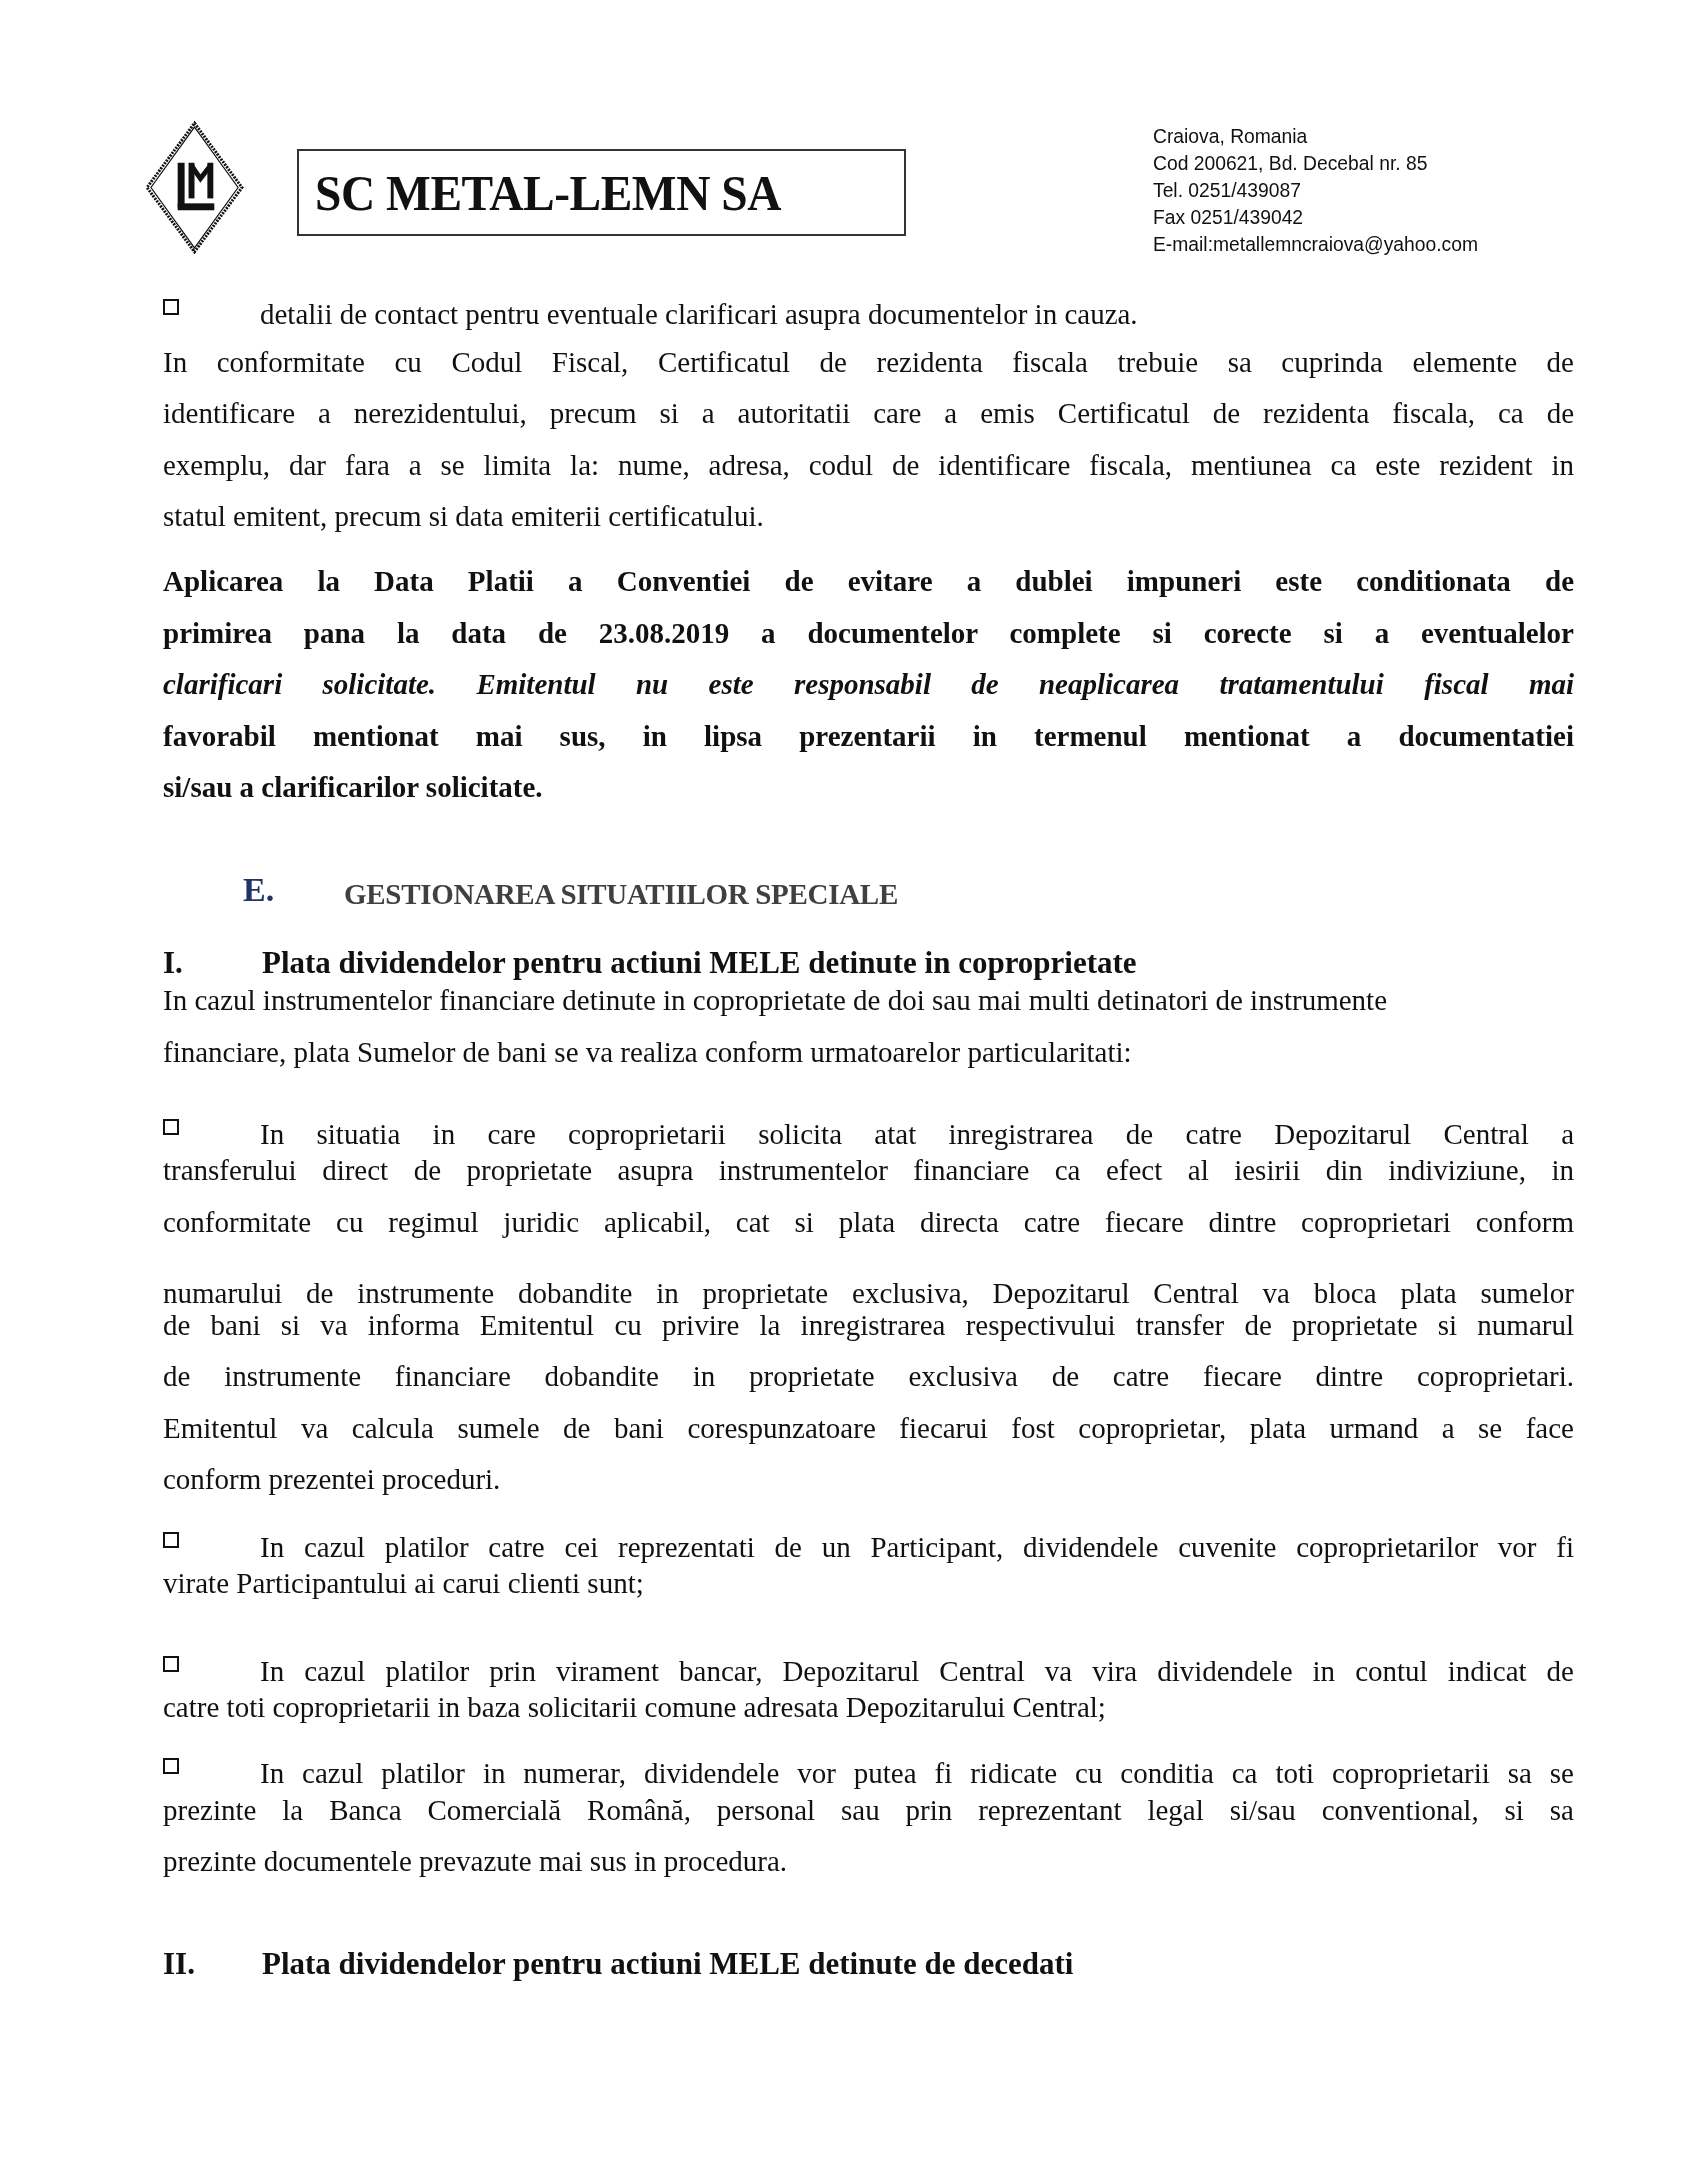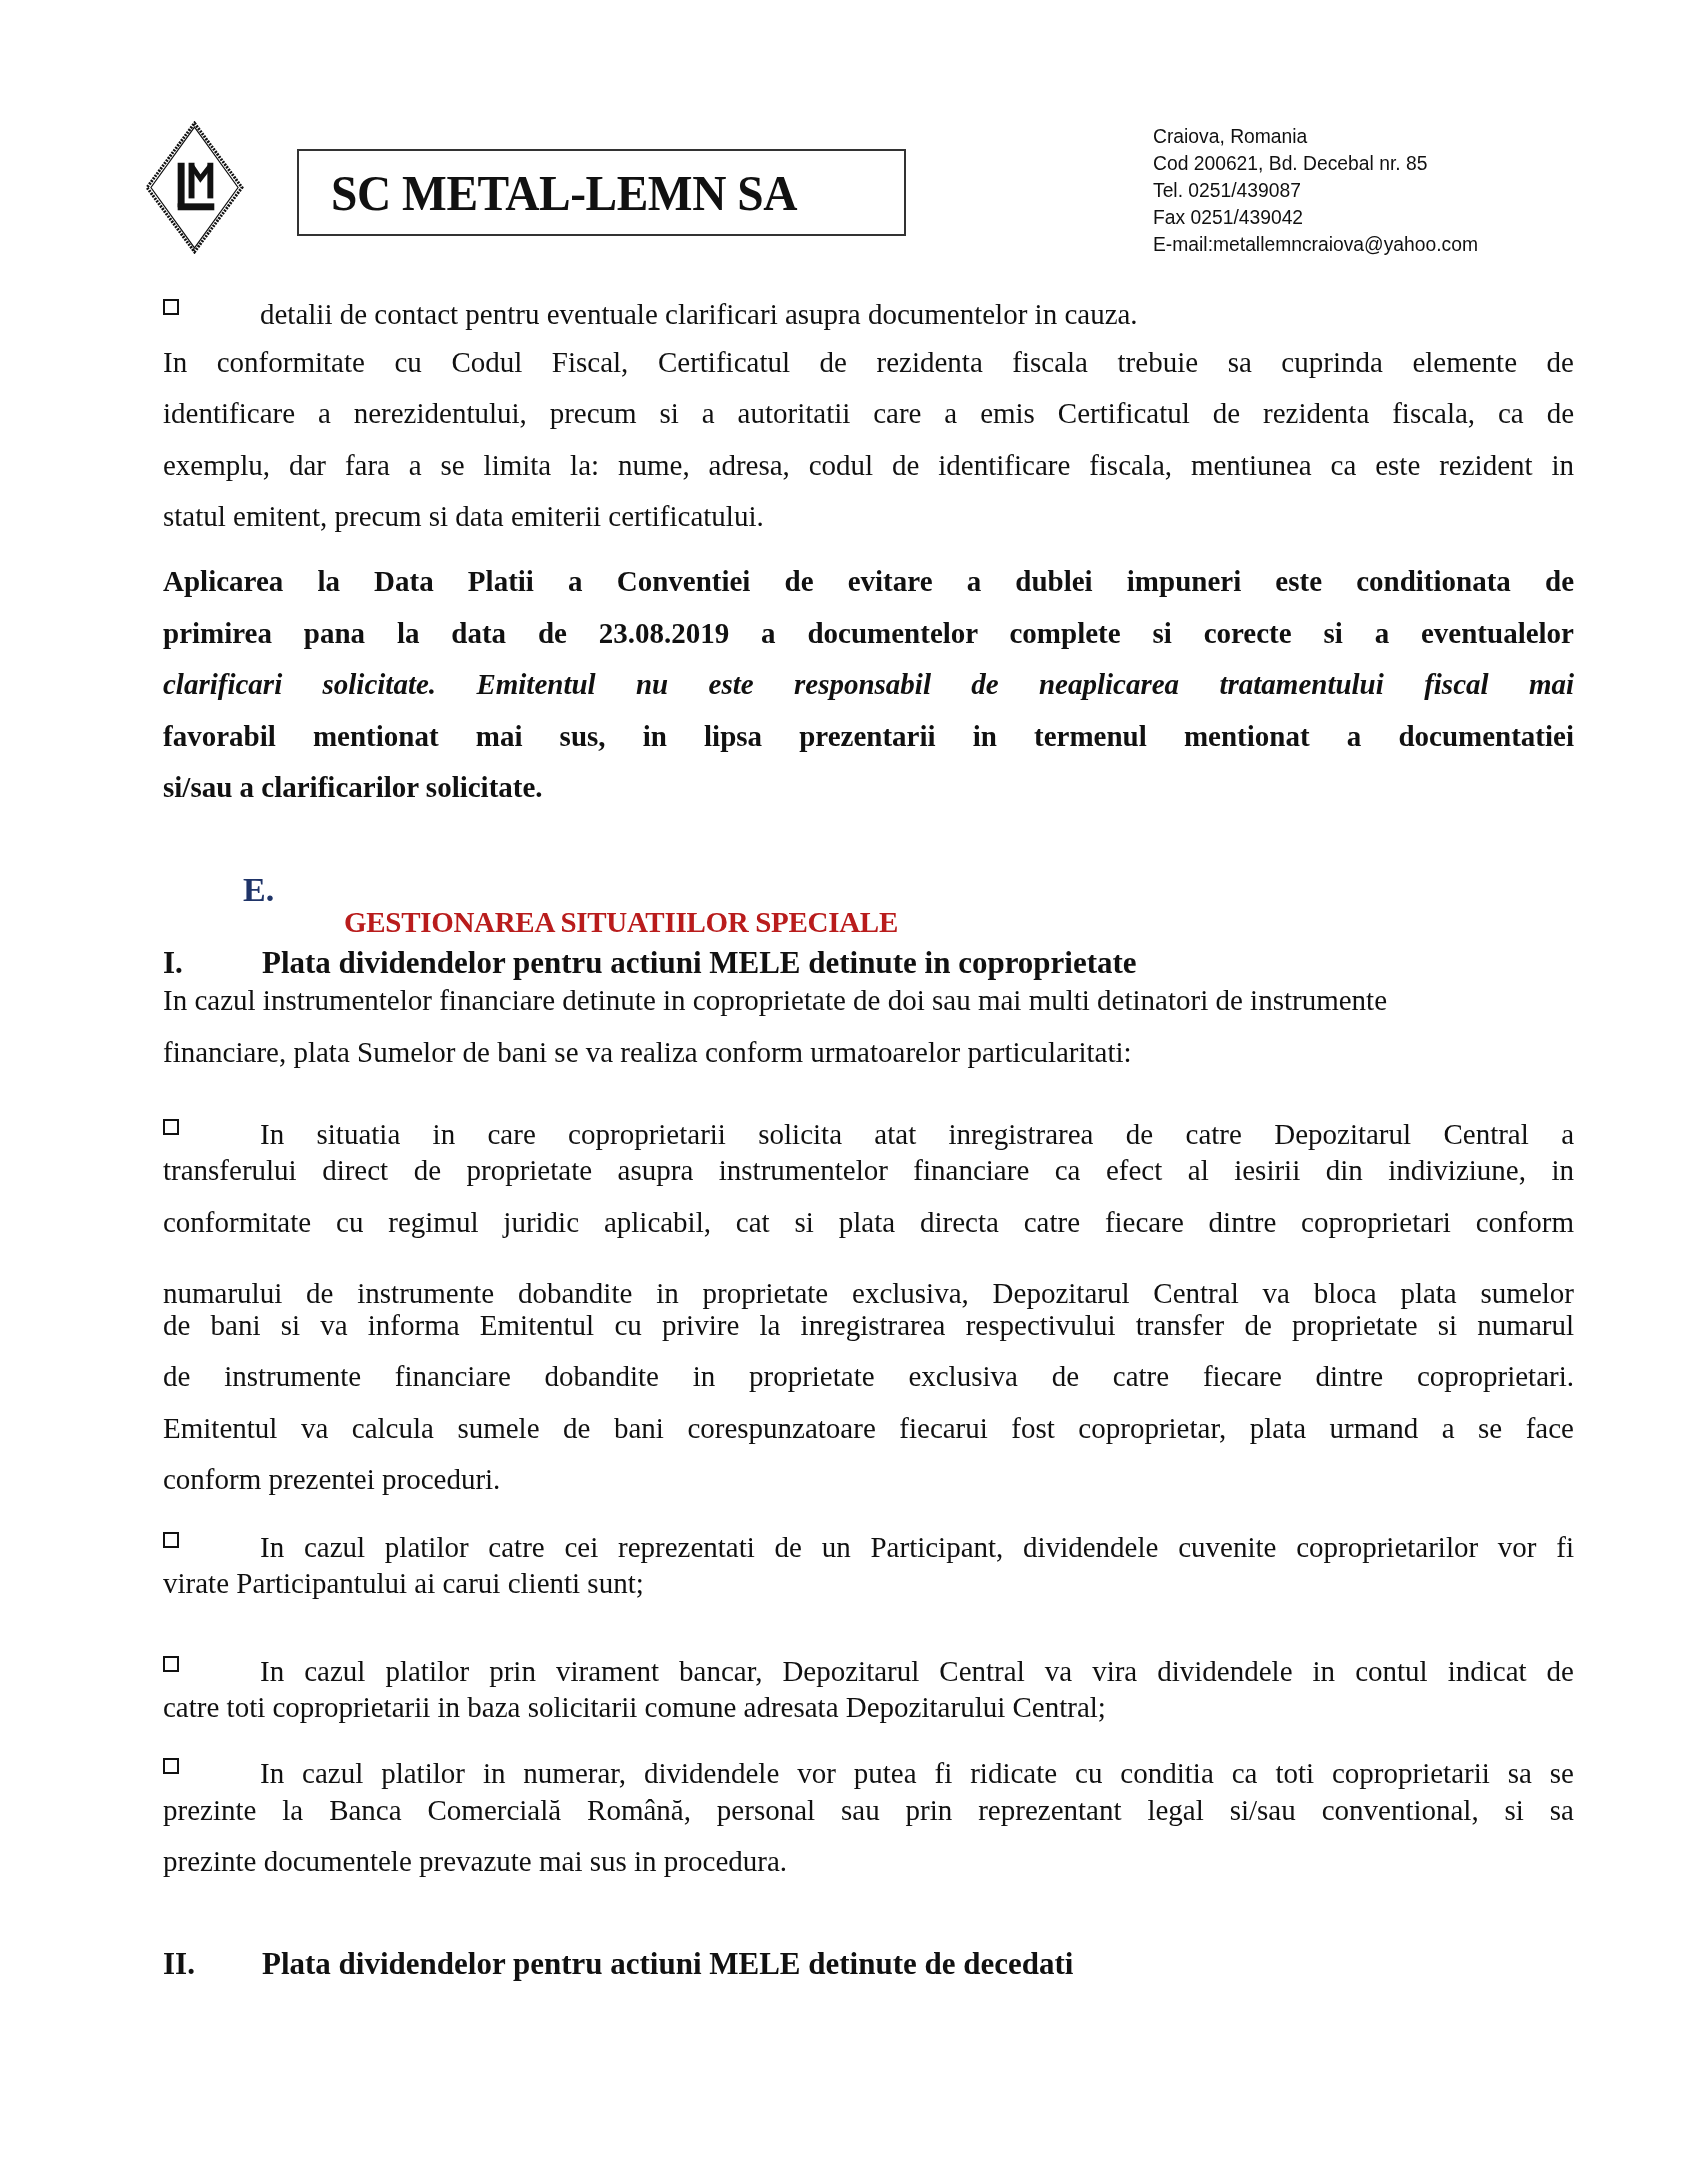--- a/index.html
+++ b/index.html
@@ -2,37 +2,37 @@
 <html><head>
 <meta charset="utf-8">
 <style>
   html, body { margin: 0; padding: 0; background: #ffffff; }
   body { width: 1683px; height: 2178px; position: relative; overflow: hidden;
          font-family: "Liberation Serif", "DejaVu Serif", serif; color: #111; }
   .abs { position: absolute; }
   
   #logo { left: 145px; top: 121px; width: 99px; height: 133px; }
   #company-box { left: 297px; top: 149px; width: 609px; height: 87px; border: 2px solid #333;
-                 box-sizing: border-box; display: flex; align-items: center; padding-left: 32px; }
+                 box-sizing: border-box; display: flex; align-items: center; padding-left: 16px; }
   #company-name { font-family: "Liberation Serif", serif; font-weight: bold; font-size: 51px;
                   letter-spacing: -0.5px; color: #111; transform: scaleX(0.93); transform-origin: left center; white-space: nowrap; }
   #contact { left: 1153px; top: 123px; font-family: "Liberation Sans", sans-serif; font-size: 19.3px; line-height: 27px; color: #111; }
   #contact div { white-space: nowrap; }
   
   .line { position: absolute; left: 163px; width: 1411px; font-size: 29px; white-space: nowrap; line-height: 36px; }
   .just { text-align: justify; text-align-last: justify; }
   .bold { font-weight: bold; }
   .bullet-box { display: inline-block; width: 16px; height: 16px; border: 2px solid #111; box-sizing: border-box;
                 vertical-align: baseline; margin-right: 0; position: relative; top: 0px; }
   .bullet-row { display: flex; align-items: baseline; }
   .bullet-row .bullet-box { flex: 0 0 auto; align-self: center; }
   .bullet-row .bt { margin-left: 81px; margin-top: 15px; }
   .bullet-row.justify .bt { flex: 1; text-align: justify; text-align-last: justify; }
   .sec-e { left: 243px; top: 871px; font-size: 34px; font-weight: bold; color: #1f3468; }
-  .sec-e-title { left: 344px; top: 878px; font-size: 29px; font-weight: bold; color: #b91c1c; letter-spacing: -0.3px; white-space: nowrap; margin-top: 28px; }
+  .sec-e-title { left: 344px; top: 878px; font-size: 29px; font-weight: bold; color: #404040; letter-spacing: -0.3px; white-space: nowrap; }
   .h-num { position: absolute; left: 163px; font-size: 31px; font-weight: bold; }
   .h-title { position: absolute; left: 262px; font-size: 31px; font-weight: bold; white-space: nowrap; }
 </style>
 </head>
 <body>
 
 <div id="logo" class="abs">
   <svg width="99" height="133" viewBox="0 0 100 134">
     <polygon points="50,2 98,67 50,132 2,67" fill="none" stroke="#111" stroke-width="3" stroke-dasharray="2 1.2"></polygon>
     <polygon points="50,6 94,67 50,128 6,67" fill="none" stroke="#111" stroke-width="1.2"></polygon>

